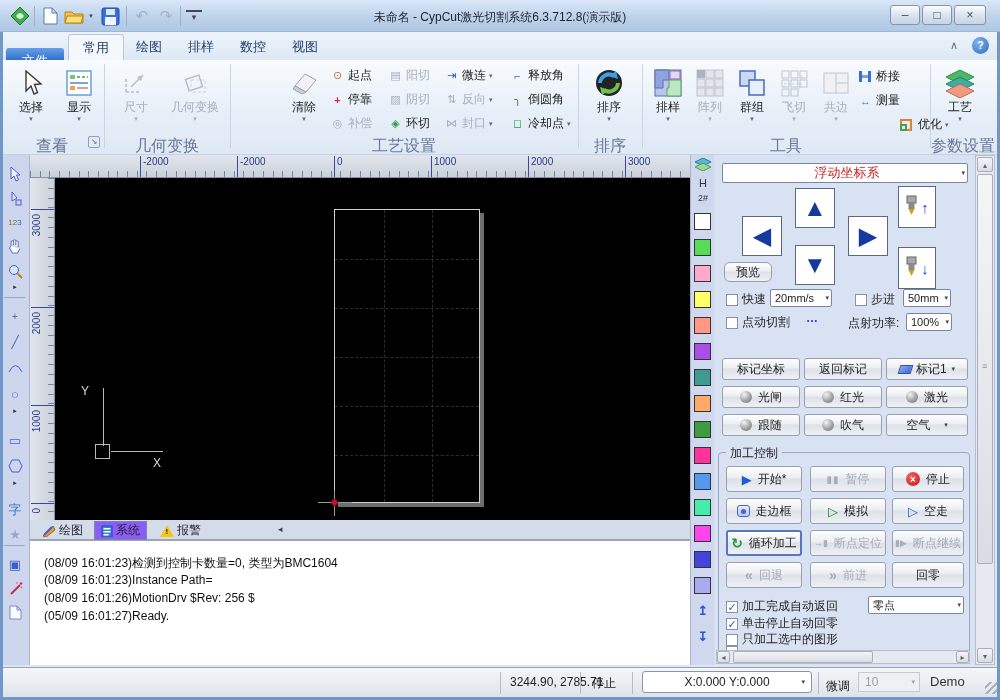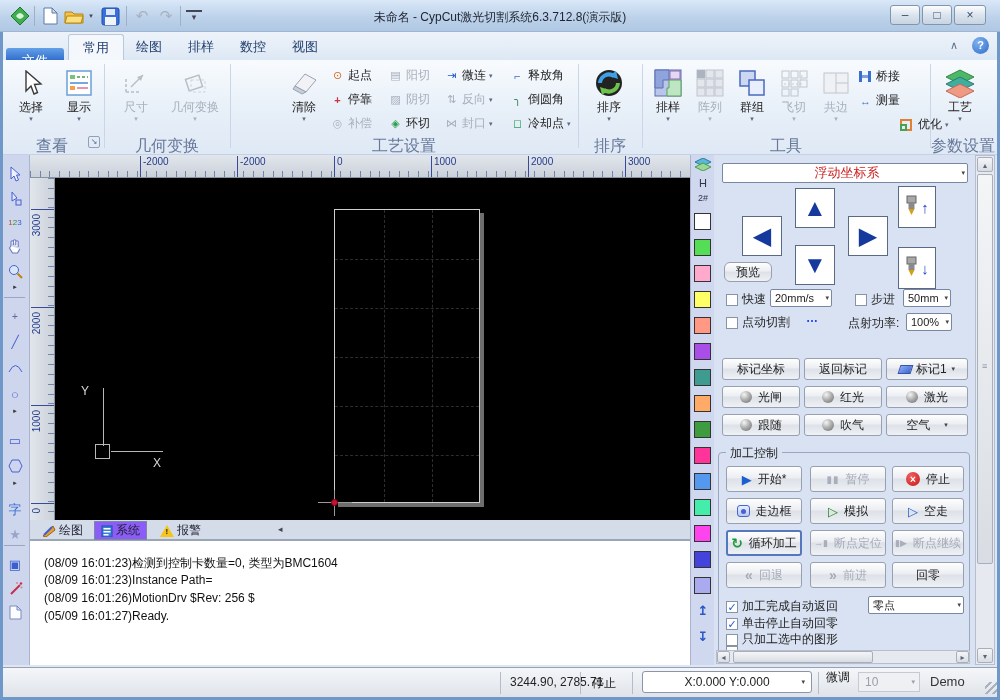--- a/index.html
+++ b/index.html
@@ -777,21 +777,21 @@
     <div class="ssep" style="left:500px;"></div>
     <div class="abs" style="left:510px;top:7px;">3244.90, 2785.71</div>
     <div class="ssep" style="left:580px;"></div>
     <div class="abs" style="left:592px;top:7px;">停止</div>
     <div class="ssep" style="left:632px;"></div>
     <div class="abs" style="left:642px;top:3px;width:170px;height:22px;background:#fff;border:1px solid #8895aa;border-radius:3px;text-align:center;line-height:20px;">
       <span>X:0.000 Y:0.000</span>
       <span style="position:absolute;right:6px;top:0;font-size:7px;color:#444;line-height:20px;">▾</span>
     </div>
     <div class="ssep" style="left:818px;"></div>
-    <div class="abs" style="left:826px;top:1px;">微调</div>
+    <div class="abs" style="left:826px;top:10px;">微调</div>
     <div class="abs" style="left:858px;top:4px;width:62px;height:20px;background:#eef0f3;border:1px solid #c5cad2;color:#98a0ac;line-height:18px;padding-left:6px;">
       <span>10</span>
       <span style="position:absolute;right:4px;top:0;font-size:7px;line-height:18px;">▾</span>
     </div>
     <div class="abs" style="left:930px;top:6px;font-size:13px;color:#333;">Demo</div>
     <div class="grip"></div>
   </div>
 
   <div class="frame" style="left:0;top:32px;width:3px;height:668px;"></div>
   <div class="frame" style="right:0;top:32px;width:3px;height:668px;"></div>

